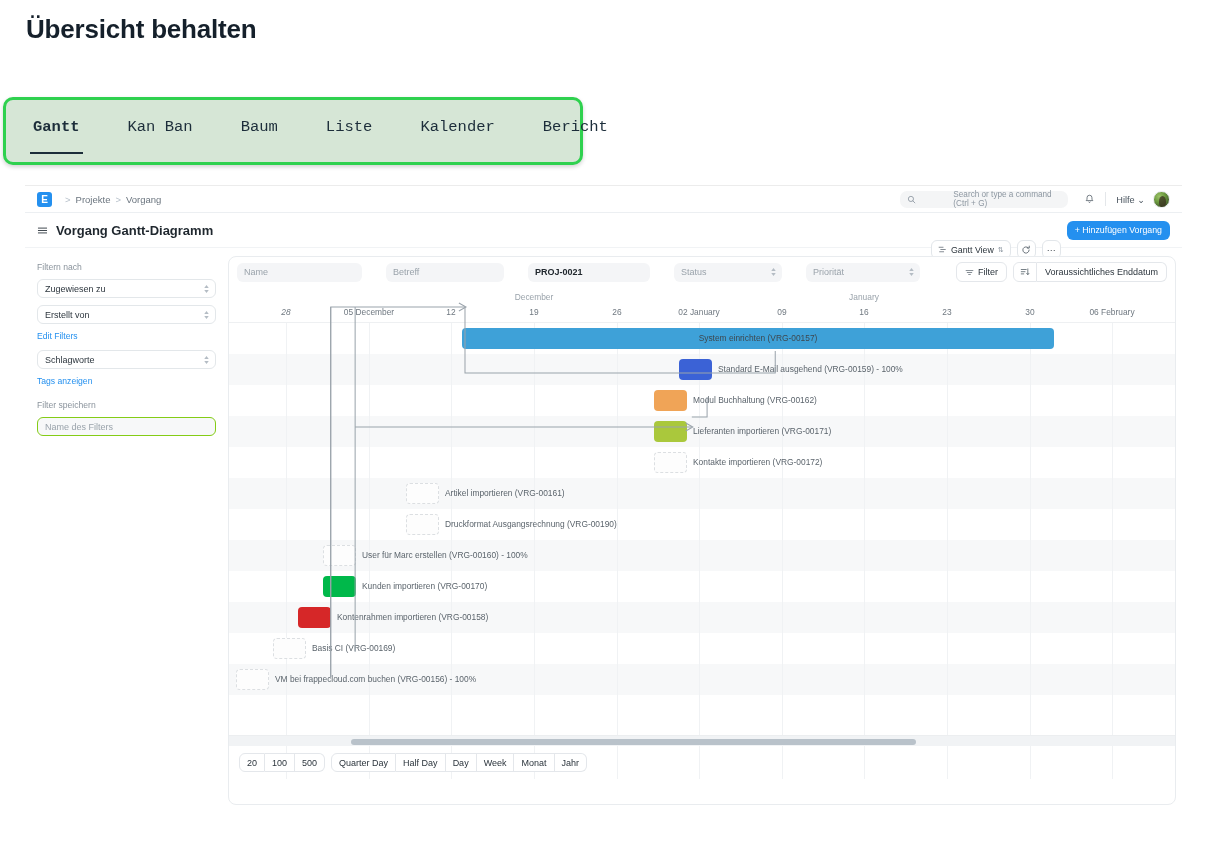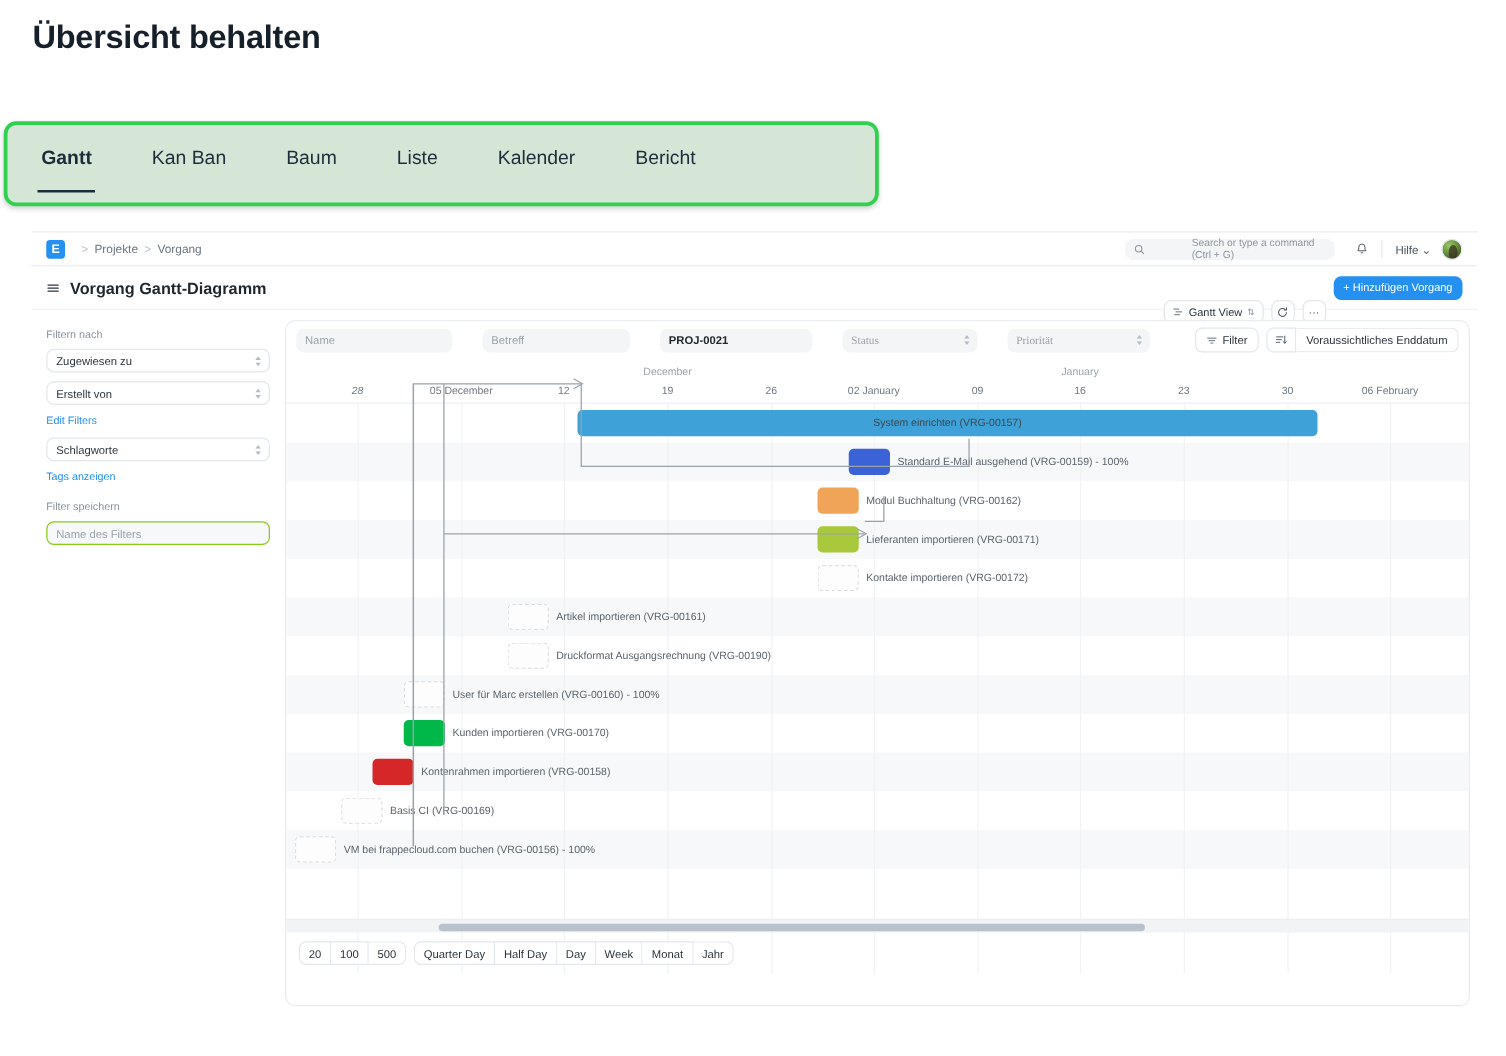--- a/index.html
+++ b/index.html
@@ -18,25 +18,26 @@
     font-size: 26px;
     font-weight: bold;
     color: #15202b;
     letter-spacing: -0.2px;
   }
 
   
   #tabstrip-highlight {
     position: absolute;
     left: 3px; top: 97px;
-    width: 700px; height: 68px;
+    width: 580px; height: 68px;
     border: 3px solid #2fd14f;
     border-radius: 10px;
     background: #d6e6d6;
     box-shadow: 0 2px 4px rgba(0,0,0,.18);
+    font-family: Liberation Mono, monospace;
   }
   #tabstrip {
     position: absolute;
     left: 0; top: 0; right: 0; bottom: 0;
     display: flex;
     align-items: flex-start;
     padding-left: 27px;
     padding-top: 18px;
   }
   .tab-item {
@@ -182,21 +183,21 @@
   
   #filter-row {
     height: 30px; display: flex; align-items: center;
     padding: 0 8px; gap: 24px;
   }
   .filt {
     height: 19px; border-radius: 6px; background: #f4f5f7;
     display: flex; align-items: center; padding: 0 7px;
     font-size: 9px; color: #9aa3ab; cursor: text; position: relative;
   }
-  .filt.sel { padding-right: 16px; cursor: pointer; font-family: Liberation Serif, serif; }
+  .filt.sel { padding-right: 16px; cursor: pointer; }
   .filt.filled { color: #21282e; font-weight: 600; }
   .filt .upd {
     position: absolute; right: 6px; top: 50%; transform: translateY(-50%);
     display: flex; flex-direction: column; gap: 2px;
   }
   #filter-row-right { margin-left: auto; display: flex; align-items: center; }
   .fbtn {
     height: 20px; border: 1px solid #e4e7eb; background: #fff;
     display: flex; align-items: center; gap: 4px;
     padding: 0 8px; font-size: 9px; color: #2b343c; cursor: pointer; white-space:nowrap;

